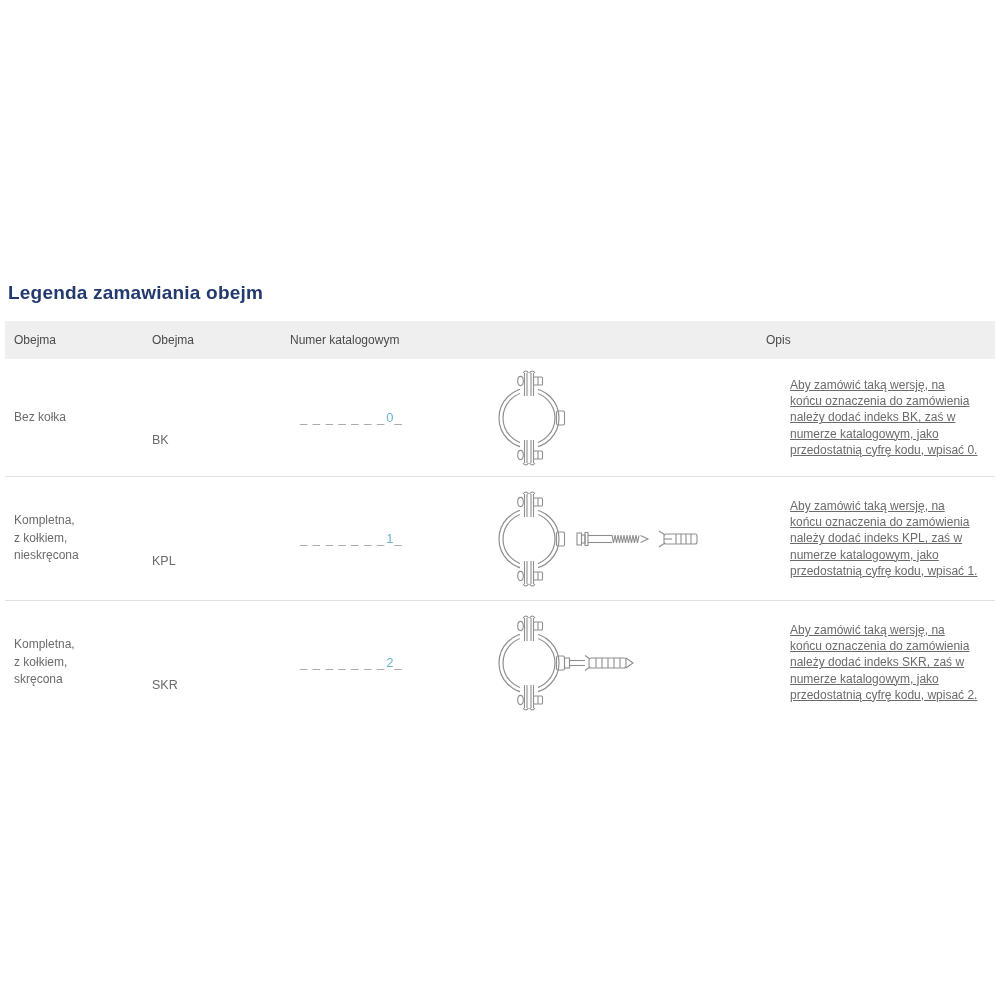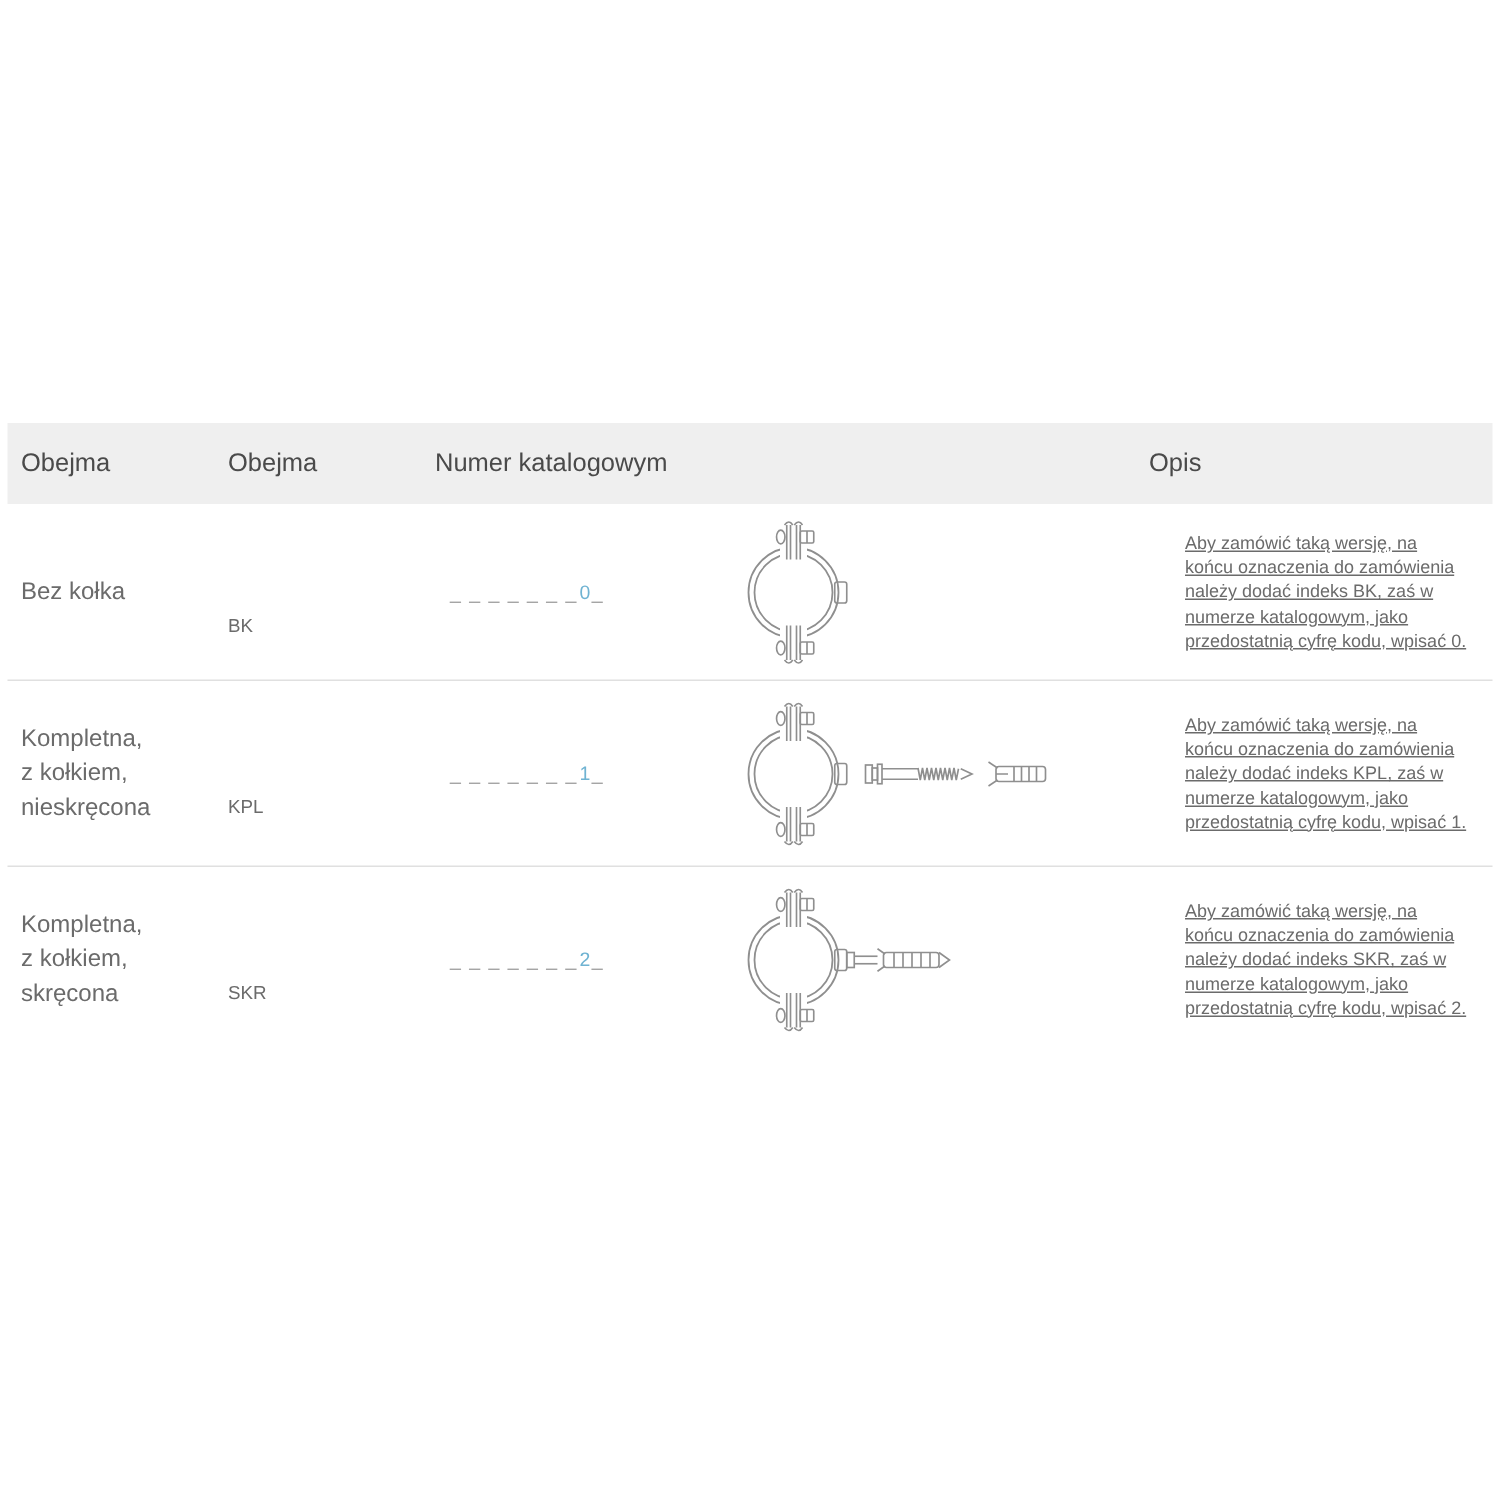--- a/index.html
+++ b/index.html
@@ -1,39 +1,40 @@
 <!DOCTYPE html>
 <html style="--title: #233a6e; --accent: #6fb3d2; --header_bg: #efefef; --text: #6b6b6b; --line: #e0e0e0;"><head>
 <meta charset="utf-8">
 <style>
   html,body{margin:0;padding:0;background:#fff;width:1000px;height:1000px;overflow:hidden;}
   body{font-family:"Liberation Sans", sans-serif;-webkit-font-smoothing:antialiased;}
   .page{padding-top:282px;}
   .title{margin:0 0 17px 8px;font-size:19px;font-weight:bold;color:var(--title,#233a6e);letter-spacing:.2px;}
   .tbl{margin:0 5px;}
-  .thead{display:grid;grid-template-columns:147px 138px 170px 300px 1fr;background:var(--header_bg,#efefef);height:54px;align-items:center;font-size:17px;color:#4a4a4a;}
+  .thead{display:grid;grid-template-columns:147px 138px 170px 300px 1fr;background:var(--header_bg,#efefef);height:38px;align-items:center;font-size:12px;color:#4a4a4a;}
   .h1{padding-left:9px;}
   .h5{padding-left:6px;}
   .trow{display:grid;grid-template-columns:147px 138px 170px 300px 1fr;align-items:center;border-bottom:1px solid var(--line,#e0e0e0);}
   .trow.r1{min-height:117px;}
   .trow.r2,.trow.r3{min-height:123px;}
   .trow.r3{border-bottom:none;}
-  .cell-name{padding-left:9px;font-size:16px;color:var(--text,#6b6b6b);white-space:pre-line;line-height:1.45;}
+  .cell-name{padding-left:9px;font-size:12px;color:var(--text,#6b6b6b);white-space:pre-line;line-height:1.45;}
   .cell-index{font-size:12.5px;color:var(--text,#6b6b6b);margin-top:44px;}
   .cell-catalog{font-size:13px;color:#9a9a9a;padding-left:10px;white-space:nowrap;}
   .blanks{letter-spacing:1px;}
   .digit{color:var(--accent,#6fb3d2);margin:0 1px;}
   .cell-illu{display:flex;align-items:center;gap:8px;padding-left:30px;}
   .cell-desc{font-size:12px;color:var(--text,#6b6b6b);line-height:1.35;width:190px;margin-left:30px;text-decoration:underline;}
   svg{display:block;}
 </style>
 </head>
 <body>
 
 <div class="page">
+  <h1 class="title">Legenda zamawiania obejm</h1>
 
   <div class="tbl">
 
     <div class="thead">
       <div class="h1">Obejma</div>
       <div class="h2">Obejma</div>
       <div class="h3">Numer katalogowym</div>
       <div class="h4"></div>
       <div class="h5">Opis</div>
     </div>

